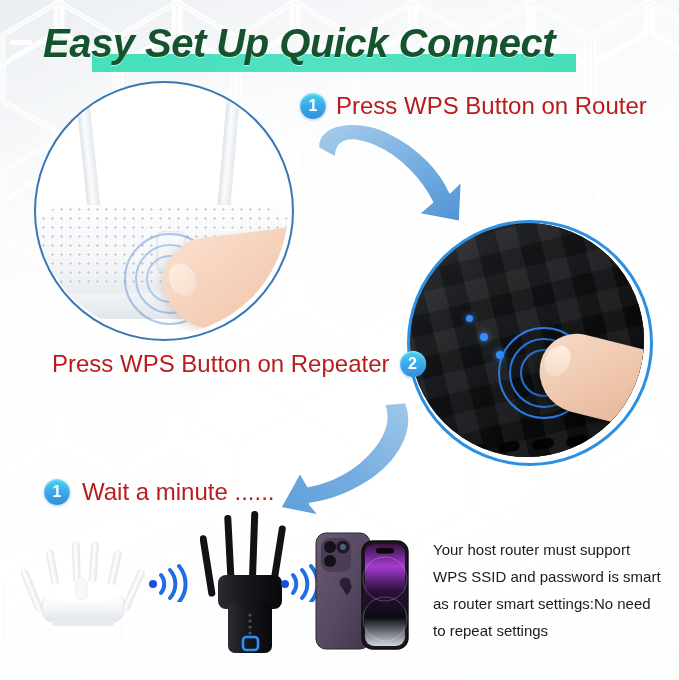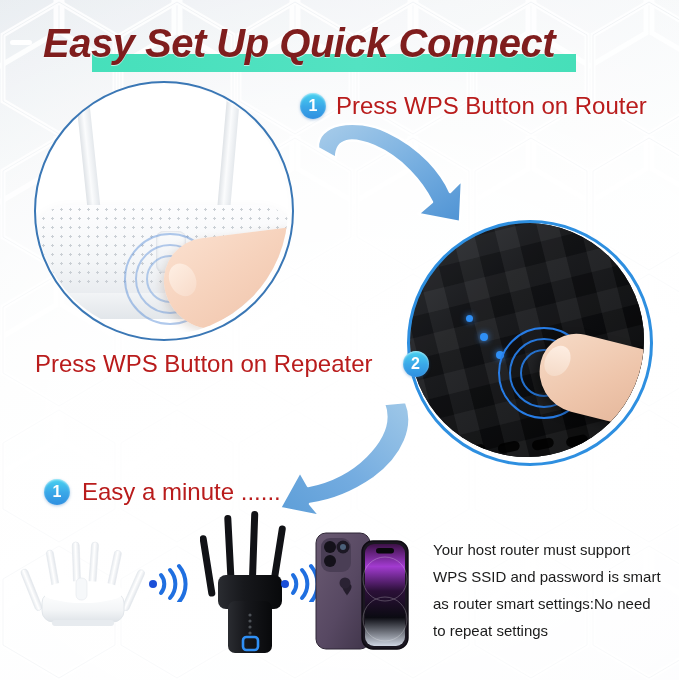--- a/index.html
+++ b/index.html
@@ -33,21 +33,21 @@
   .title-wrap{position:absolute;left:0;top:18px;width:679px;height:56px;z-index:6;}
   .title-bar{
     position:absolute;left:92px;top:36px;width:484px;height:18px;
     background:#4ce0bd;
     background:linear-gradient(90deg,#46e0bb 0%,#53e2c2 55%,#46dfb9 100%);
   }
   .title-text{
     position:absolute;left:0;top:0;width:598px;text-align:center;
     font-family:"Liberation Sans", sans-serif;
     font-size:40px;line-height:50px;font-weight:bold;font-style:italic;
-    color:#7f1d1d;letter-spacing:-0.5px;
+    color:#14532d;letter-spacing:-0.5px;
     text-shadow:0 1px 0 rgba(255,255,255,.6);
   }
 
   
   .photo-circle{position:absolute;border-radius:50%;overflow:hidden;z-index:3;}
   .ring{position:absolute;border-radius:50%;z-index:4;pointer-events:none;}
 
   #router-photo{left:36px;top:83px;width:252px;height:252px;background:#ffffff;}
   #router-ring{left:34px;top:81px;width:256px;height:256px;border:2px solid #3a77b5;}
 
@@ -129,21 +129,21 @@
     background:linear-gradient(180deg,#48d2f0 0%,#3aa8e8 52%,#2f8fe0 100%);
     color:#ffffff;font-size:16px;font-weight:bold;line-height:26px;text-align:center;
     box-shadow:0 1px 3px rgba(40,110,180,.35), inset 0 1px 2px rgba(255,255,255,.55);
   }
   .step-text{
     font-size:24px;font-weight:normal;color:#b91c1c;white-space:nowrap;
     font-family:"Liberation Sans", sans-serif;
   }
   #step1{left:300px;top:92px;}
   #step1 .step-text{margin-left:10px;}
-  #step2{left:35px;top:350px;gap:20px;}
+  #step2{left:52px;top:350px;}
   #step2 .step-text{margin-right:10px;}
   #step3{left:44px;top:478px;}
   #step3 .step-text{margin-left:12px;}
 
   
   .arrow{position:absolute;z-index:5;}
   #arrow1{left:310px;top:118px;}
   #arrow2{left:278px;top:398px;}
 
   
@@ -268,21 +268,21 @@
     <div class="step-text">Press WPS Button on Router</div>
   </div>
 
   <div class="step-row" id="step2">
     <div class="step-text">Press WPS Button on Repeater</div>
     <div class="badge">2</div>
   </div>
 
   <div class="step-row" id="step3">
     <div class="badge">1</div>
-    <div class="step-text">Easy a minute ......</div>
+    <div class="step-text">Wait a minute ......</div>
   </div>
 
   <svg class="device" id="router-bottom" viewBox="0 0 130 118">
     <defs>
       <linearGradient id="rb" x1="0" y1="0" x2="0" y2="1">
         <stop offset="0%" stop-color="#ffffff"></stop>
         <stop offset="60%" stop-color="#f3f5f7"></stop>
         <stop offset="100%" stop-color="#dfe3e8"></stop>
       </linearGradient>
       <linearGradient id="ra" x1="0" y1="0" x2="1" y2="0">

